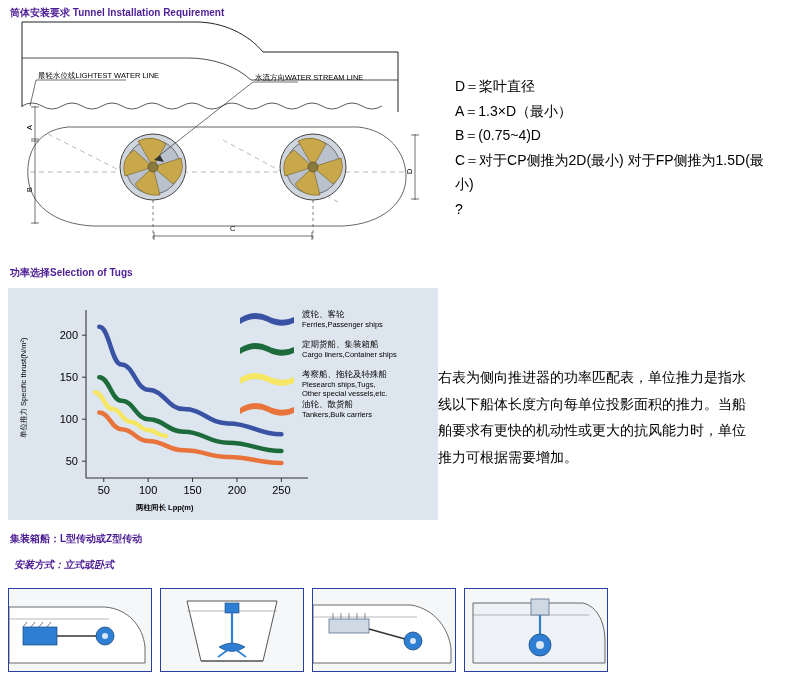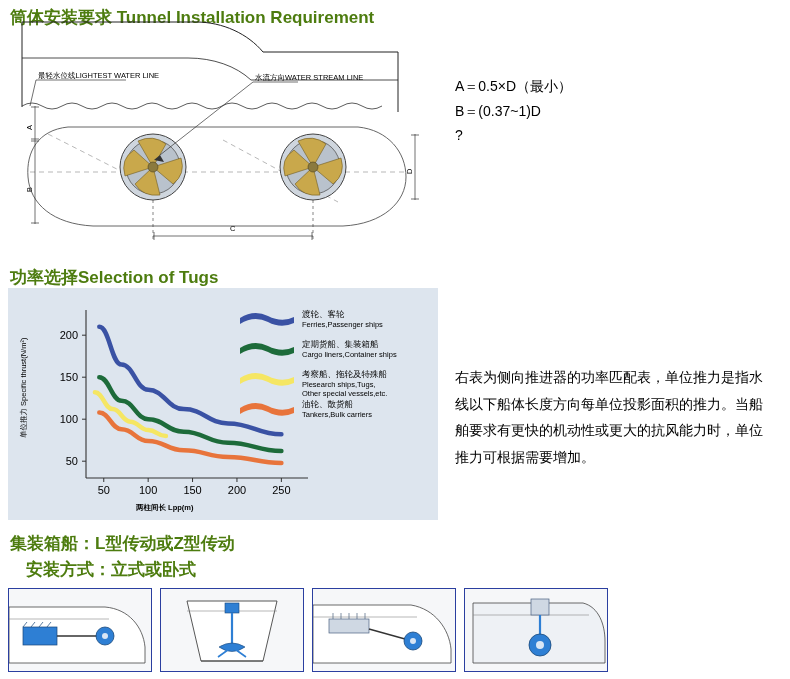--- a/index.html
+++ b/index.html
@@ -4,41 +4,41 @@
 <style>
   html,body{margin:0;padding:0;}
   body{
     width:790px;height:679px;
     background:#ffffff;
     font-family:"Liberation Sans","DejaVu Sans",sans-serif;
     font-size:13px;color:#000;
     position:relative;overflow:hidden;
   }
   .section-title{
-    font-weight:bold;font-size:17px;color:#4d7c0f;
+    font-weight:bold;font-size:10px;color:#4c1d95;
   }
   
   #sec1-title{position:absolute;left:10px;top:6px;}
   #tunnel-fig{position:absolute;left:8px;top:12px;width:430px;height:232px;}
   #spec-list{position:absolute;left:455px;top:74px;width:320px;line-height:1.75;font-size:14px;}
   #spec-list div{white-space:nowrap;}
   #spec-list div.wrap{white-space:normal;}
   
   #sec2-title{position:absolute;left:10px;top:266px;}
   #chart-box{
     position:absolute;left:8px;top:288px;width:430px;height:232px;
     background:#dfe6ef;border:0;
   }
   #chart-note{
-    position:absolute;left:455px;top:364px;width:320px;
+    position:absolute;left:438px;top:364px;width:320px;
     font-size:14px;line-height:1.9;
   }
   
   #sec3-line1{position:absolute;left:10px;top:532px;}
-  #sec3-line2{position:absolute;left:26px;top:558px;}
+  #sec3-line2{position:absolute;left:14px;top:558px;font-style:italic;}
   #thumbs{position:absolute;left:8px;top:588px;width:770px;height:82px;display:flex;gap:8px;}
   .thumb{
     width:142px;height:82px;border:1px solid #2b3fa0;background:#f4f6f9;
     position:relative;overflow:hidden;
   }
   svg{display:block;}
   .lbl{font-size:7.5px;}
 </style>
 </head>
 <body>
@@ -105,22 +105,24 @@
   <path d="M407 122 L407 188 M403 123 L411 123 M403 187 L411 187" stroke="#333" stroke-width="0.7" fill="none"></path>
   <text class="lbl" x="404" y="162" transform="rotate(-90 404 162)">D</text>
 
   <path d="M145 188 L145 228 M305 188 L305 228" stroke="#333" stroke-width="0.6" fill="none" stroke-dasharray="3,3"></path>
   <path d="M145 224 L305 224 M146 220 L146 228 M304 220 L304 228" stroke="#333" stroke-width="0.7" fill="none"></path>
   <text class="lbl" x="222" y="219">C</text>
 </svg>
 </div>
 
 <div id="spec-list">
-  <div>A＝0.5×D（最小）</div>
-  <div>B＝(0.37~1)D</div>
+  <div>D＝桨叶直径</div>
+  <div>A＝1.3×D（最小）</div>
+  <div>B＝(0.75~4)D</div>
+  <div class="wrap">C＝对于CP侧推为2D(最小) 对于FP侧推为1.5D(最小)</div>
   <div>?</div>
 </div>
 
 <div id="sec2-title" class="section-title">功率选择Selection of Tugs</div>
 
 <div id="chart-box">
 <svg id="chart-svg" width="430" height="232" viewBox="0 0 430 232">
   <rect x="0" y="0" width="430" height="232" fill="#dde5ee"></rect>
 
   <line id="ax-y" x1="78" y1="22" x2="78" y2="190" stroke="#333" stroke-width="1.1"></line>

